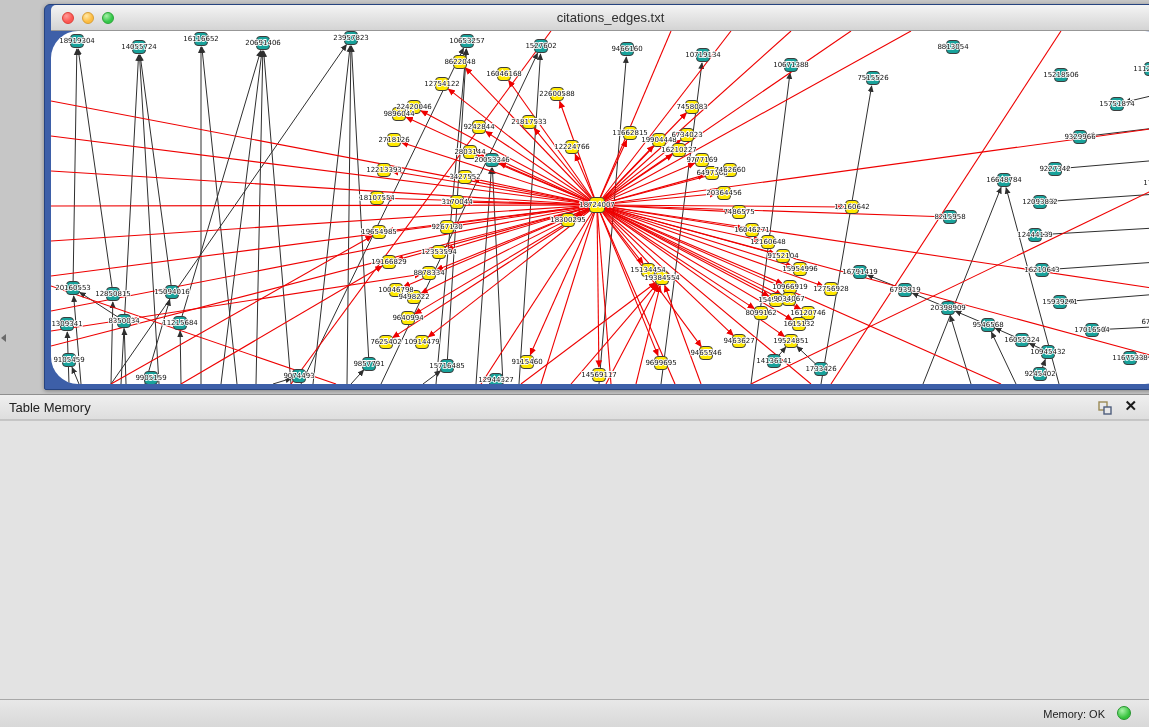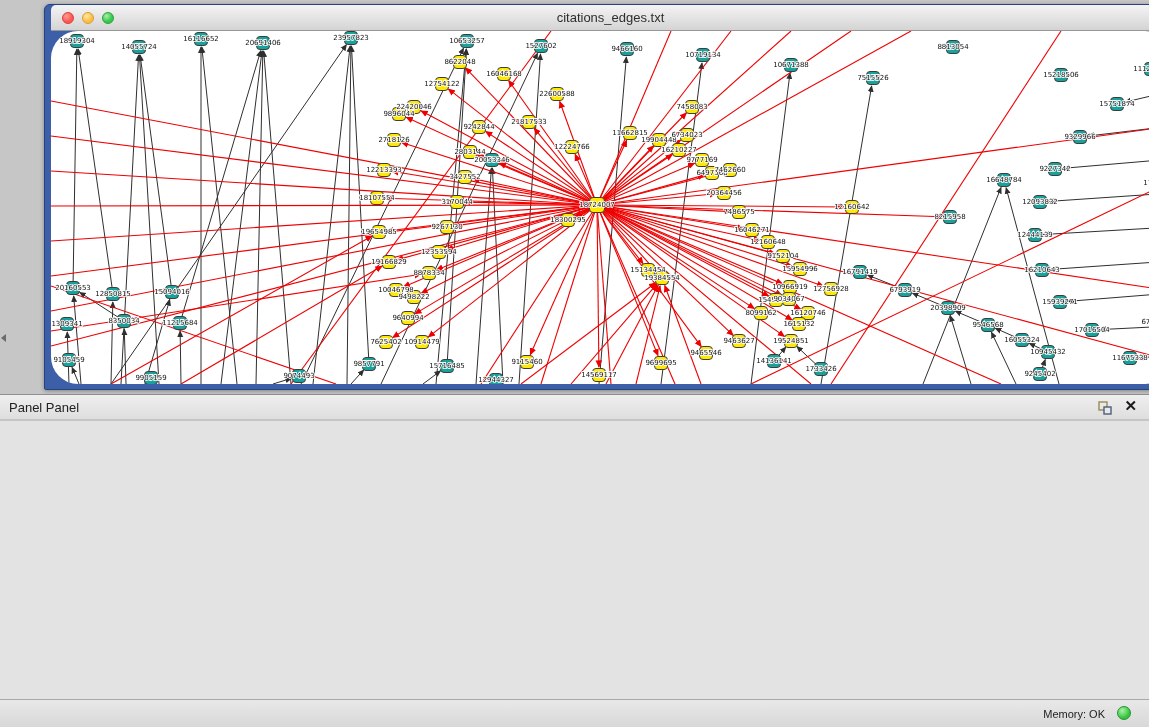--- a/index.html
+++ b/index.html
@@ -432,21 +432,21 @@
       </svg>
     <svg id="resize-grip" viewBox="0 0 14 14">
       <path d="M13,3 L3,13 M13,7 L7,13 M13,11 L11,13" stroke="#9a9a9a" stroke-width="1.2" fill="none"></path>
     </svg>
   </div>
 </div>
 
 <div id="panel-handle"></div>
 
 <div id="table-panel-header">
-  <span id="table-panel-title">Panel Panel</span>
+  <span id="table-panel-title">Table Memory</span>
   <svg id="float-icon" viewBox="0 0 16 16">
     <rect x="2" y="2" width="8" height="8" fill="none" stroke="#9b8a55" stroke-width="1.4"></rect>
     <rect x="7" y="7" width="7" height="7" fill="#e8e8e8" stroke="#4d5d7d" stroke-width="1.4"></rect>
   </svg>
   <span id="close-icon">✕</span>
 </div>
 
 <div id="panel-body">
   
 

